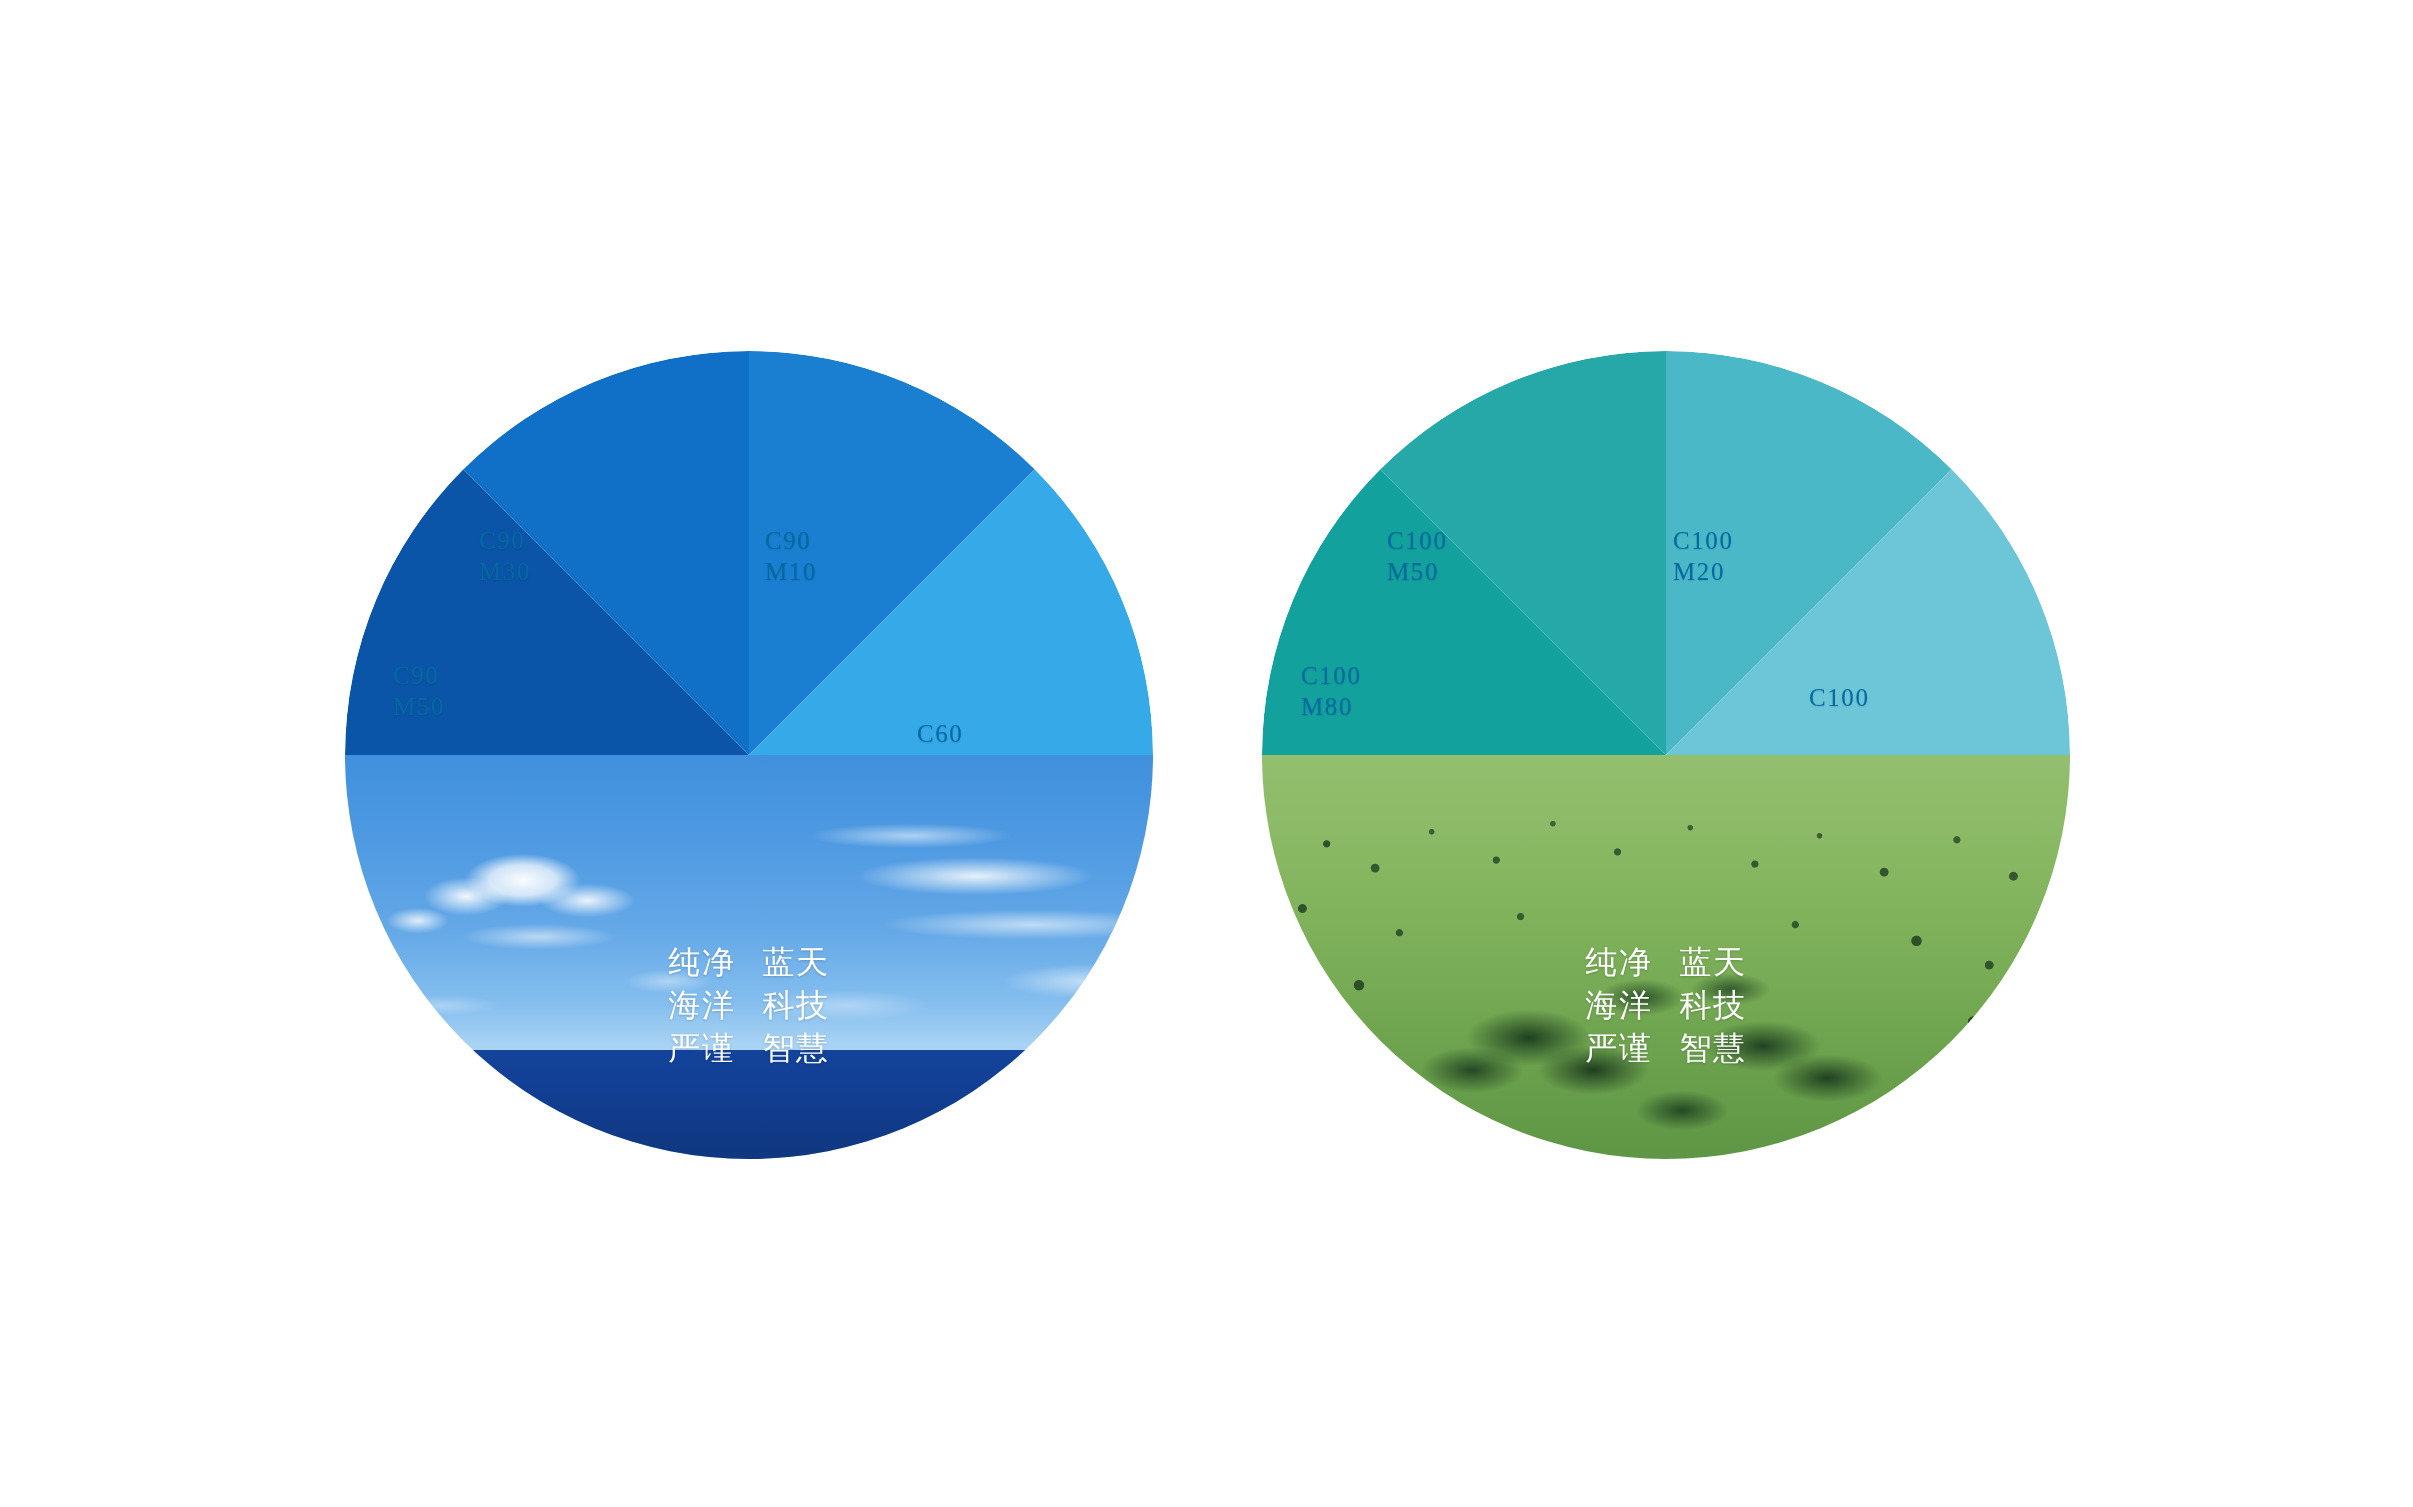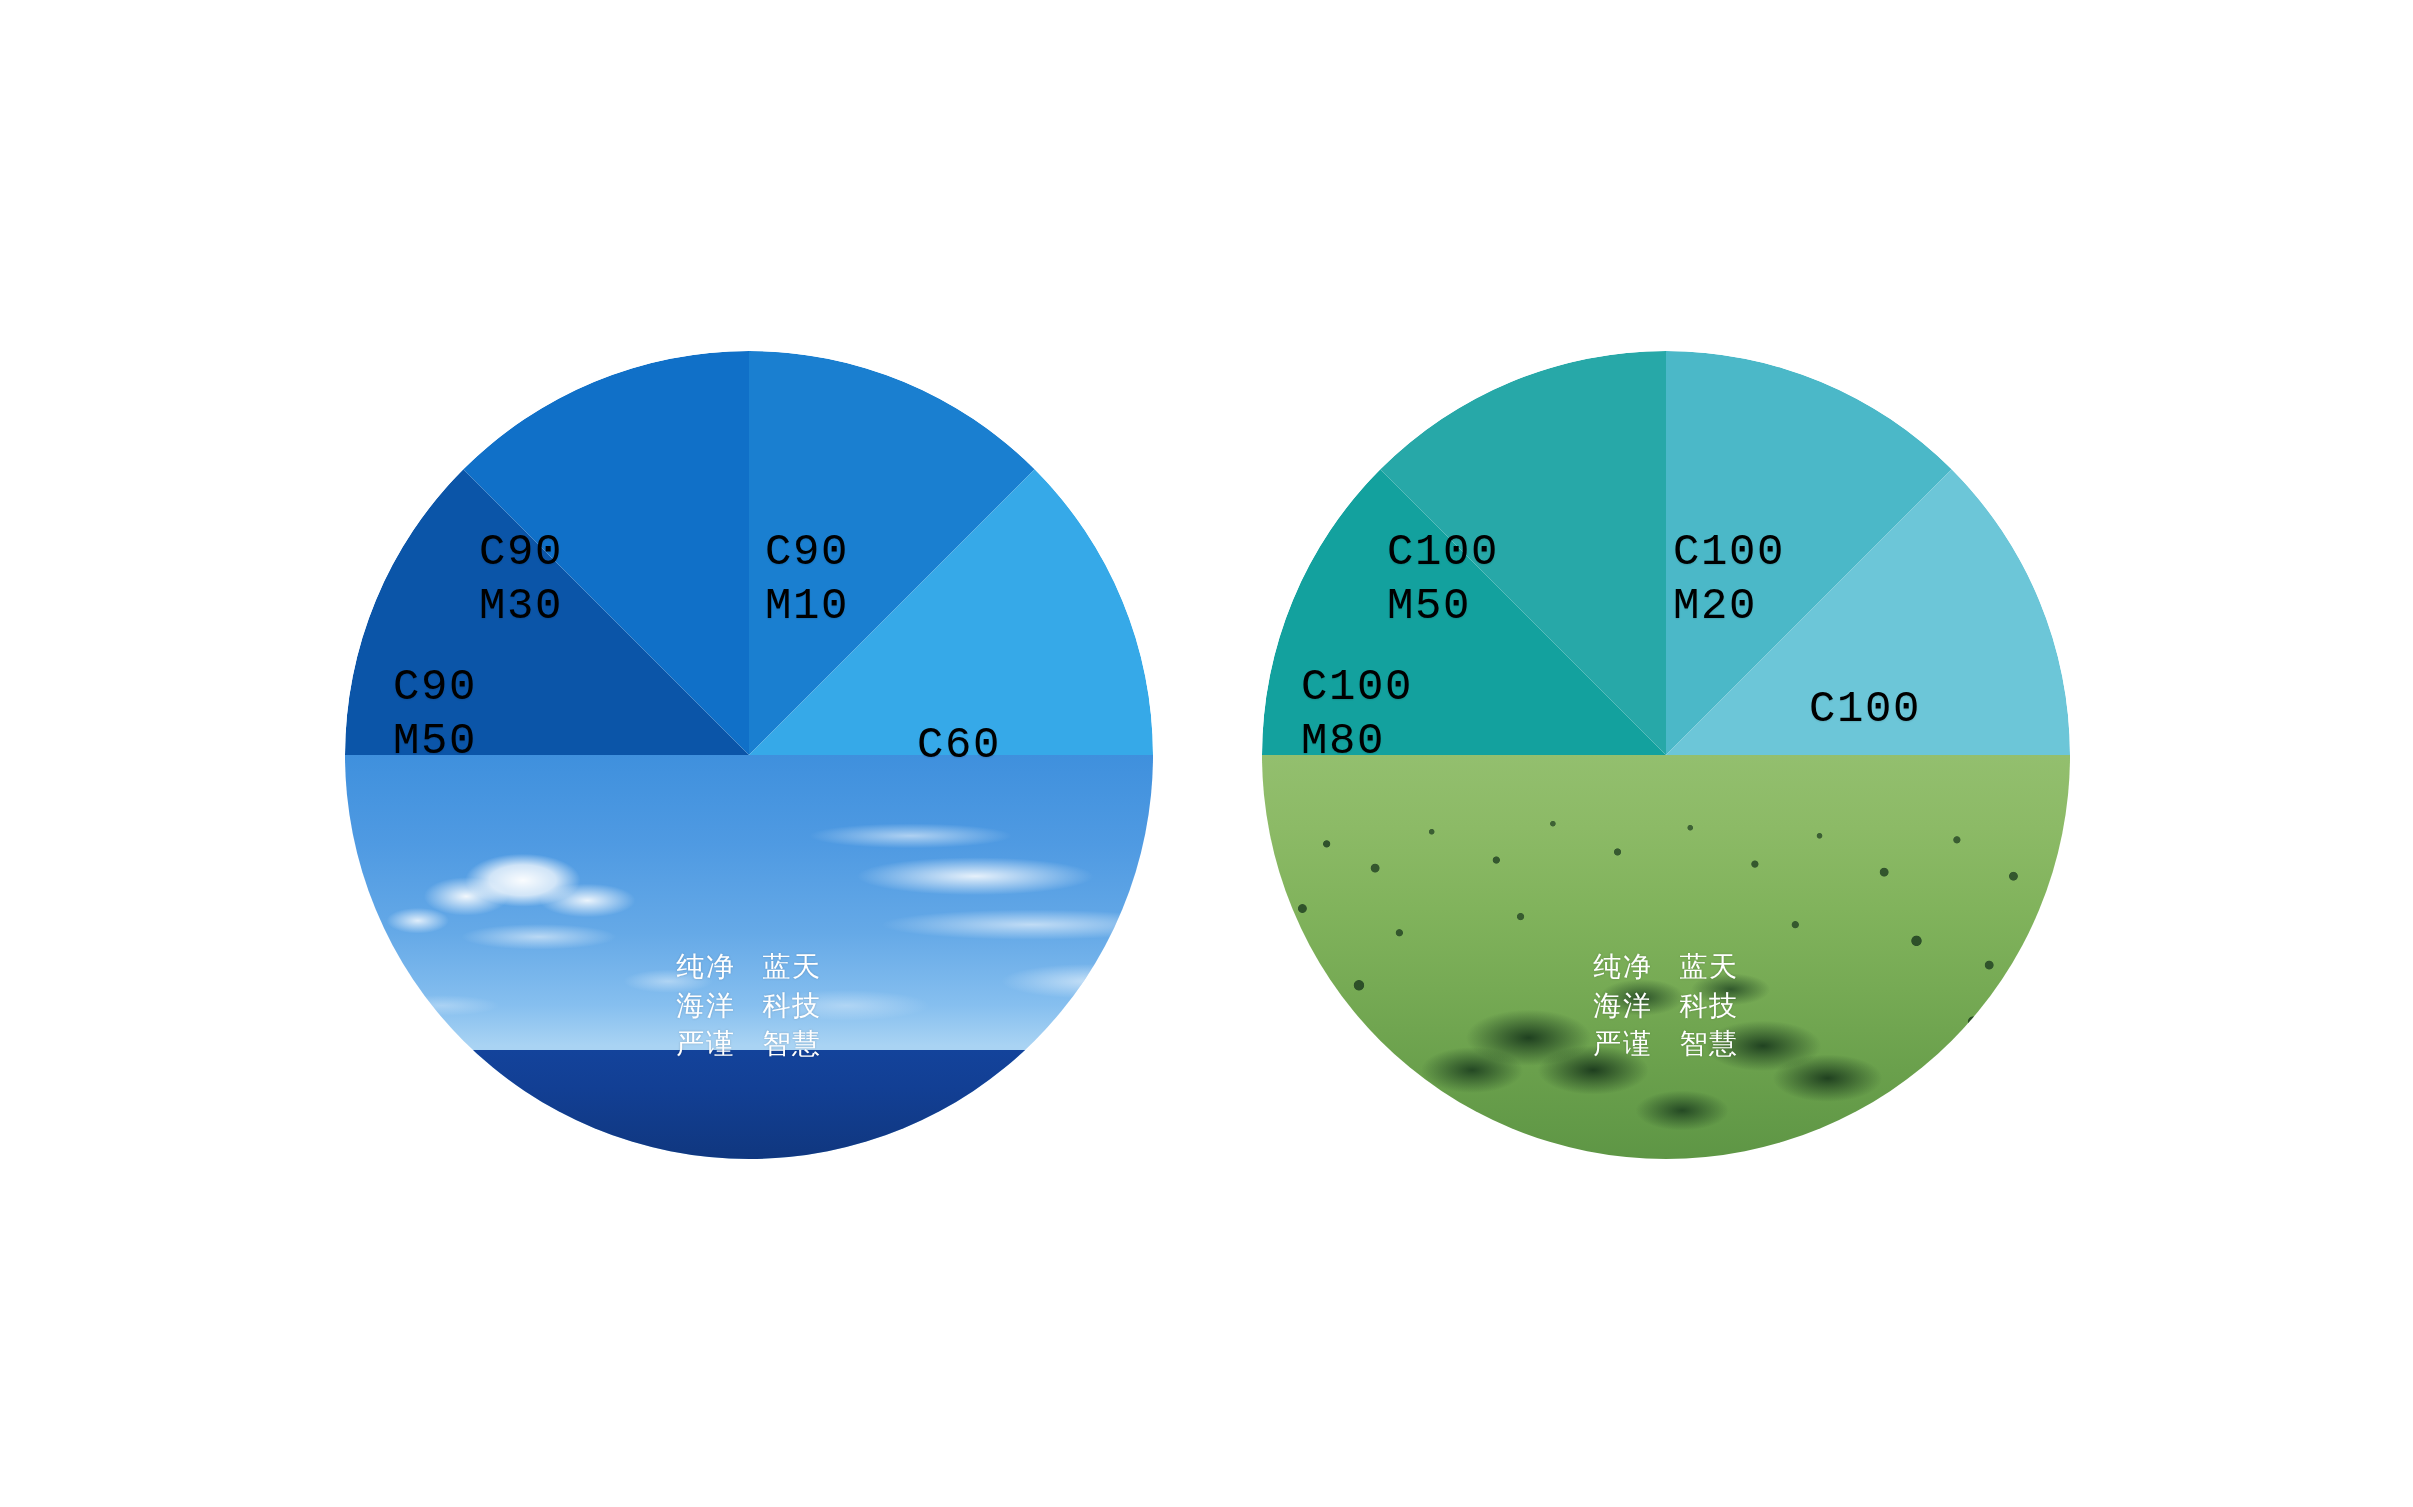--- a/index.html
+++ b/index.html
@@ -121,45 +121,45 @@
         #8cba66 18%,
         #81b35c 38%,
         #76aa54 58%,
         #6aa04c 78%,
         #5e9645 100%);
   }
 
   
   .label {
     position: absolute;
-    color: #000000;
-    font-family: Liberation Mono, monospace;
+    color: #0369a1;
+    font-family: Liberation Serif, serif;
     font-weight: 300;
-    font-size: 44px;
+    font-size: 25px;
     line-height: 1.22;
     letter-spacing: 1.6px;
     white-space: pre-line;
     text-shadow: 0 0.8px 1.6px rgba(0,0,0,.12);
     pointer-events: none;
   }
 
   
   .slogan {
     position: absolute;
     left: 50%;
     top: 62%;
     transform: translate(-50%, -50%);
     display: grid;
     grid-template-columns: auto auto;
     column-gap: 27px;
     row-gap: 8px;
     color: #ffffff;
     font-family: "DejaVu Sans", sans-serif;
     font-weight: 300;
-    font-size: 28px;
+    font-size: 32px;
     line-height: 1.08;
     letter-spacing: 1.6px;
     white-space: nowrap;
     text-shadow: 0 0.8px 2.4px rgba(0,0,0,.18);
   }
   .slogan span { display: block; }
 </style>
 </head>
 <body>
 

